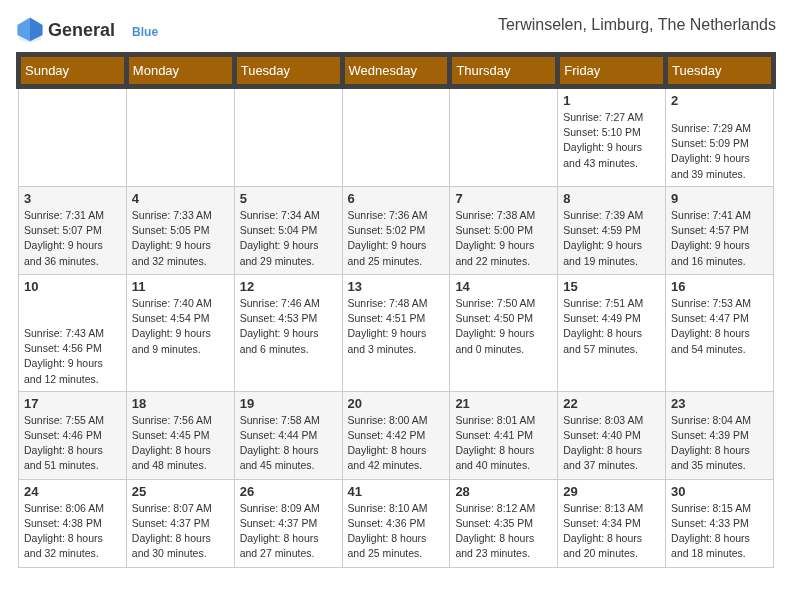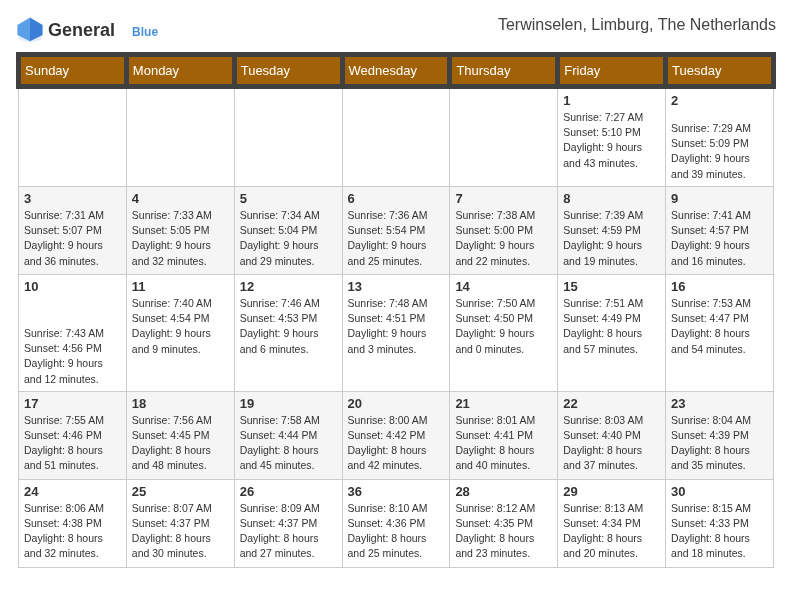--- a/index.html
+++ b/index.html
@@ -146,21 +146,21 @@
         </td>
         <td>
           <span class="day-number">5</span>
           <div class="day-info" style="white-space: pre-line;">Sunrise: 7:34 AM
 Sunset: 5:04 PM
 Daylight: 9 hours and 29 minutes.</div>
         </td>
         <td>
           <span class="day-number">6</span>
           <div class="day-info" style="white-space: pre-line;">Sunrise: 7:36 AM
-Sunset: 5:54 PM
+Sunset: 5:02 PM
 Daylight: 9 hours and 25 minutes.</div>
         </td>
         <td>
           <span class="day-number">7</span>
           <div class="day-info" style="white-space: pre-line;">Sunrise: 7:38 AM
 Sunset: 5:00 PM
 Daylight: 9 hours and 22 minutes.</div>
         </td>
         <td>
           <span class="day-number">8</span>
@@ -276,21 +276,21 @@
 Sunset: 4:37 PM
 Daylight: 8 hours and 30 minutes.</div>
         </td>
         <td>
           <span class="day-number">26</span>
           <div class="day-info" style="white-space: pre-line;">Sunrise: 8:09 AM
 Sunset: 4:37 PM
 Daylight: 8 hours and 27 minutes.</div>
         </td>
         <td>
-          <span class="day-number">36</span>
+          <span class="day-number">41</span>
           <div class="day-info" style="white-space: pre-line;">Sunrise: 8:10 AM
 Sunset: 4:36 PM
 Daylight: 8 hours and 25 minutes.</div>
         </td>
         <td>
           <span class="day-number">28</span>
           <div class="day-info" style="white-space: pre-line;">Sunrise: 8:12 AM
 Sunset: 4:35 PM
 Daylight: 8 hours and 23 minutes.</div>
         </td>

